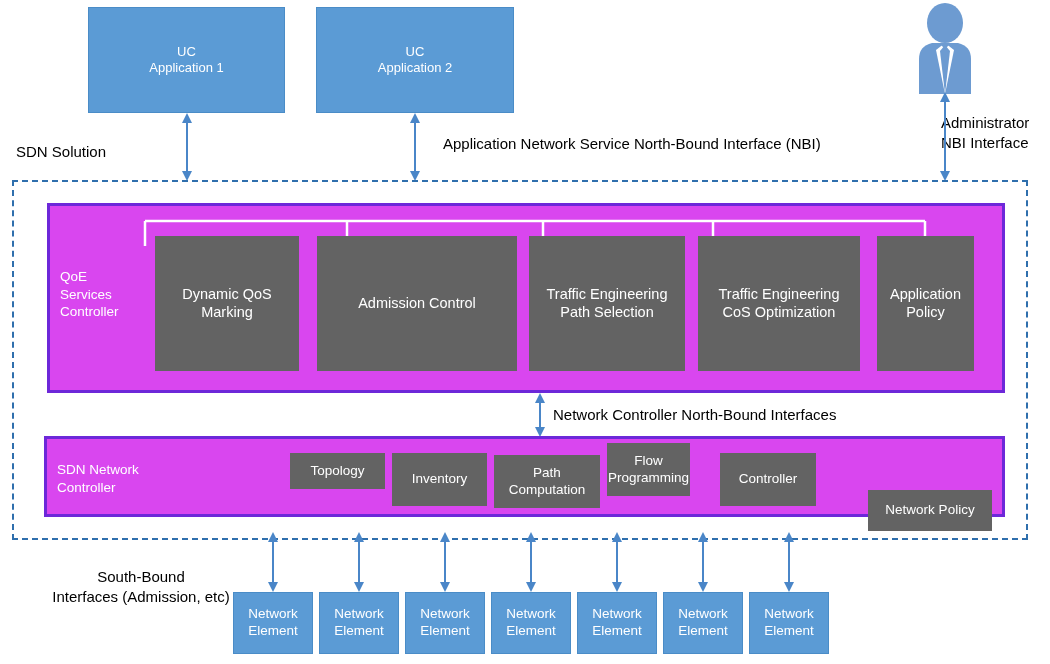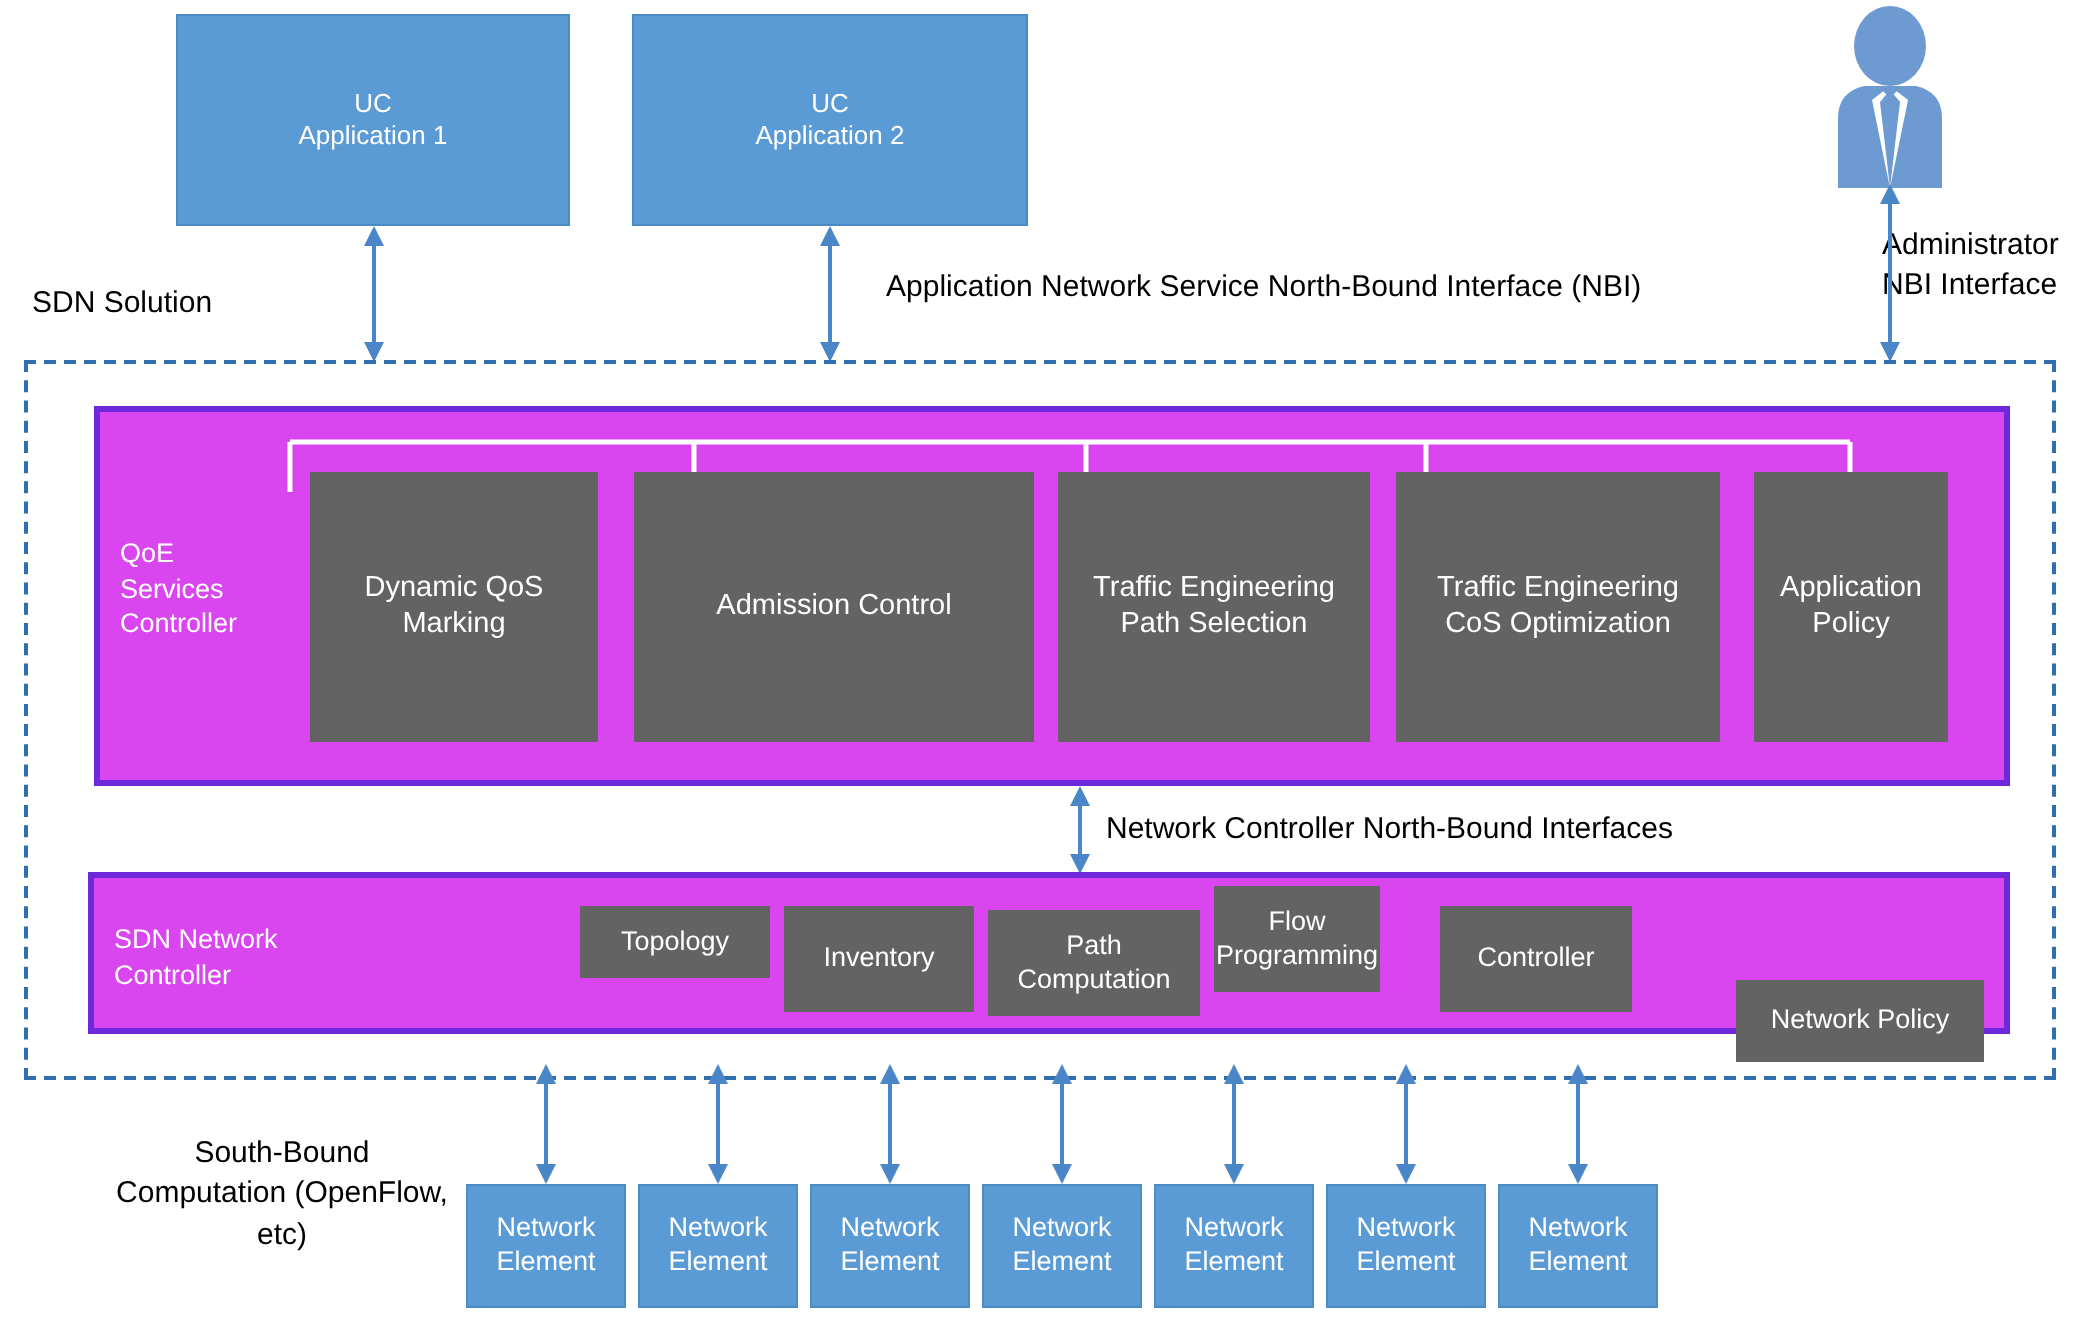--- a/index.html
+++ b/index.html
@@ -218,21 +218,21 @@
 
     <div class="graybox small" style="left:560px; top:4px; width:83px; height:53px;">Flow
 Programming</div>
 
     <div class="graybox small" style="left:673px; top:14px; width:96px; height:53px;">Controller</div>
 
     <div class="graybox small" style="left:821px; top:14px; width:124px; height:41px;margin-top:37px;">Network Policy</div>
   </div>
 
   <div class="lbl center" style="left:44px; top:567px; width:194px;">South-Bound
-Computation (OpenFlow, etc)</div>
+Interfaces (Admission, etc)</div>
 
   <div class="arrow-v" style="left:266px; top:532px; width:14px; height:60px;">
     <svg width="14" height="60" viewBox="0 0 14 60" xmlns="http://www.w3.org/2000/svg">
       <line x1="7" y1="6" x2="7" y2="54" stroke="#4a86c8" stroke-width="2"></line>
       <polygon points="7,0 12,10 2,10" fill="#4a86c8"></polygon>
       <polygon points="7,60 12,50 2,50" fill="#4a86c8"></polygon>
     </svg>
   </div>
   <div class="arrow-v" style="left:352px; top:532px; width:14px; height:60px;">
     <svg width="14" height="60" viewBox="0 0 14 60" xmlns="http://www.w3.org/2000/svg">

